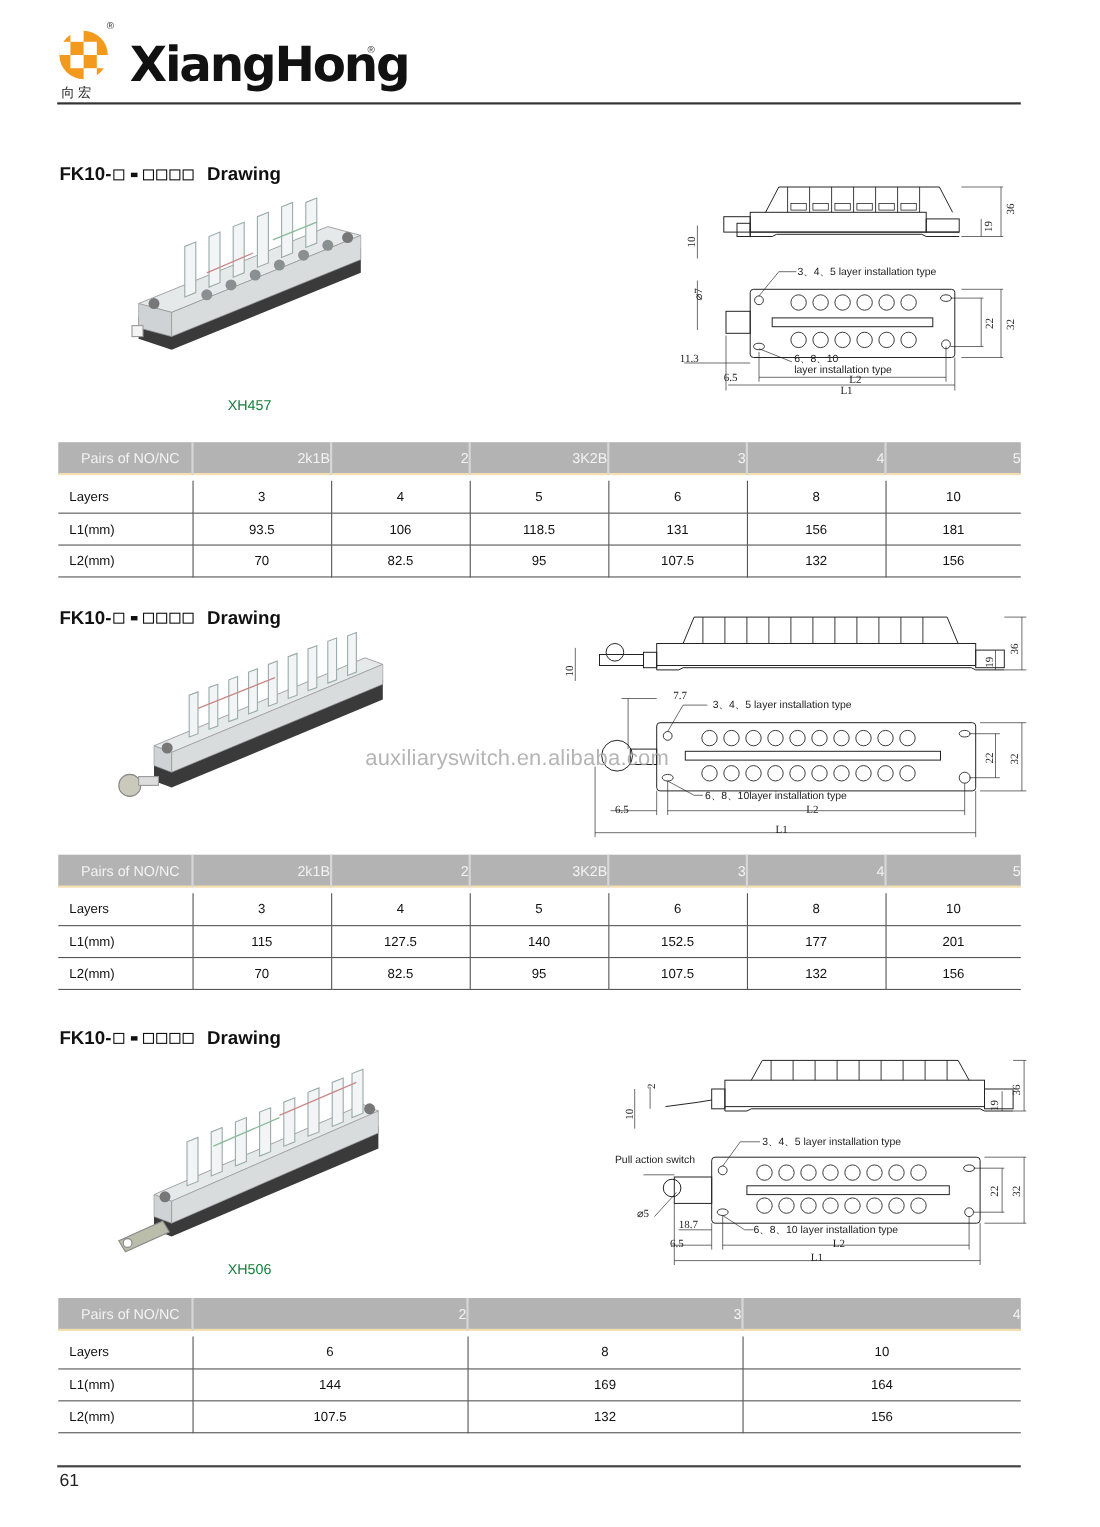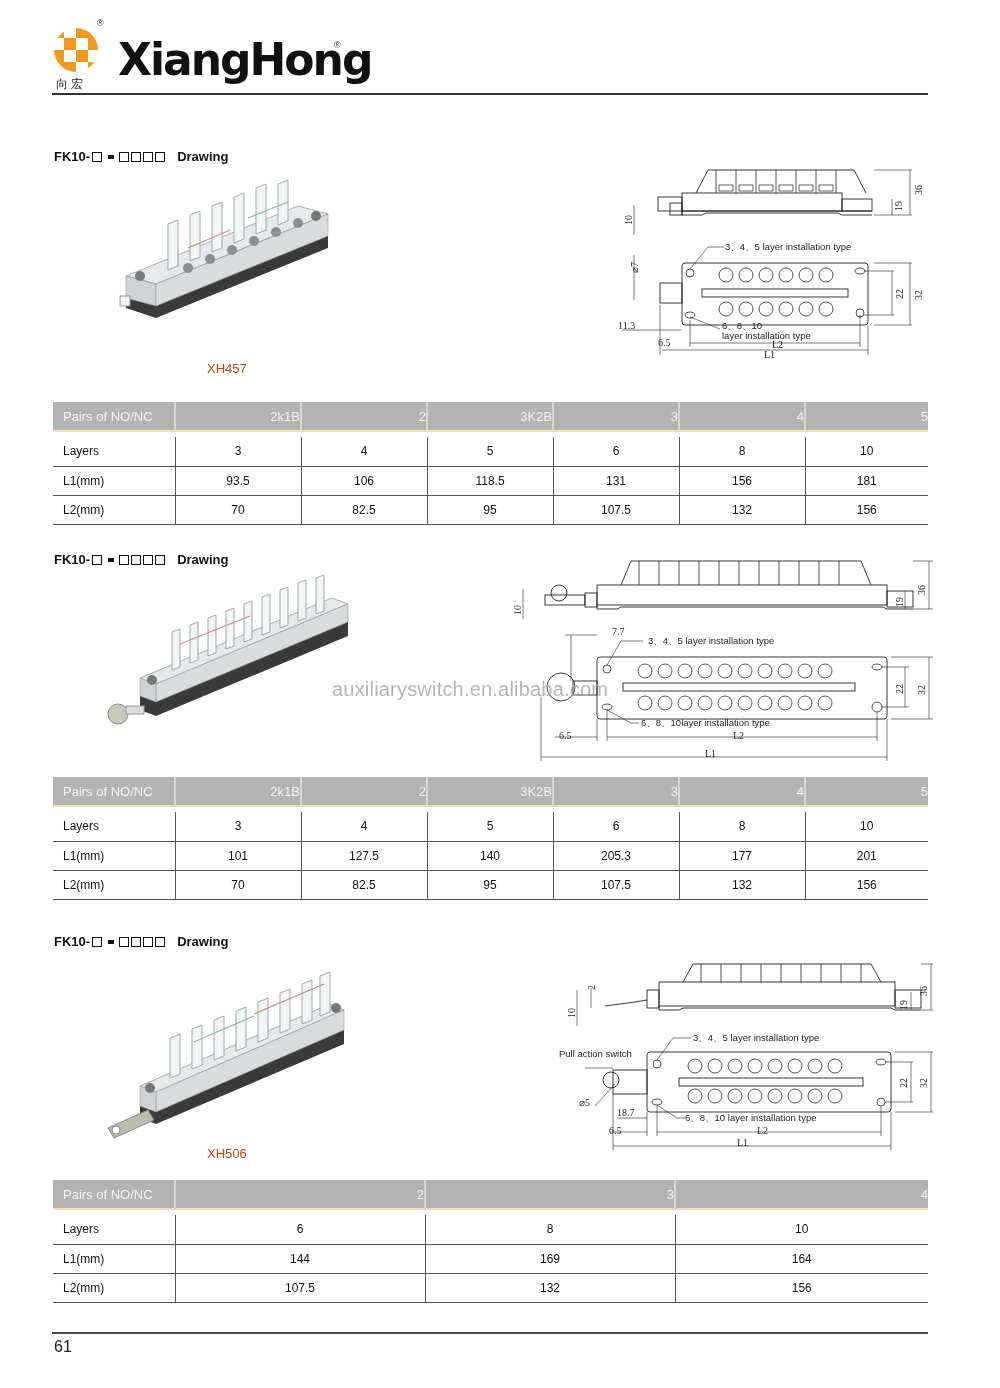--- a/index.html
+++ b/index.html
@@ -7,38 +7,38 @@
   body { position: relative; font-family: "Liberation Sans", sans-serif; color: #1a1a1a; }
 
   
   .header { position: absolute; left: 52px; top: 18px; width: 876px; height: 76px; }
   .logo-mark { position: absolute; left: 0; top: 8px; width: 48px; height: 48px; }
   .logo-cn { position: absolute; left: 4px; top: 58px; font-size: 12px; color: #222; letter-spacing: 3px; }
   .logo-reg-small { position: absolute; left: 45px; top: 0; font-size: 9px; color: #333; }
   .brand { position: absolute; left: 66px; top: 20px; font-family: "DejaVu Sans", sans-serif; font-weight: bold; font-size: 44px; letter-spacing: -2px; color: #111; line-height: 1; }
   .brand-reg { position: absolute; left: 282px; top: 22px; font-size: 9px; color: #333; }
   .header-rule { position: absolute; left: 52px; top: 93px; width: 876px; height: 2px; background: #333; }
-  .section-title { position: absolute; left: 54px; font-weight: bold; font-size: 13px; color: #111; display: flex; align-items: center; }
+  .section-title { position: absolute; left: 54px; font-weight: bold; font-size: 17px; color: #111; display: flex; align-items: center; }
   .boxes { display: inline-flex; align-items: center; margin: 0 2px; }
   .box { display: inline-block; width: 10px; height: 10px; border: 1.3px solid #111; margin-right: 2px; }
   .dash { display: inline-block; width: 6px; height: 4px; background: #111; margin: 0 3px 0 2px; }
   .title-word { margin-left: 8px; }
 
   .product { position: absolute; }
-  .product-label { position: absolute; font-size: 13px; color: #c2410c; }
+  .product-label { position: absolute; font-size: 13px; color: #15803d; }
 
   .drawing { position: absolute; }
   .drawing svg { display: block; }
   .dim-text { font-family: "Liberation Serif", serif; font-size: 10px; fill: #222; }
   .note-text { font-family: "Liberation Sans", sans-serif; font-size: 9.5px; fill: #222; }
 
   
   .spec-table { position: absolute; left: 53px; width: 875px; border-collapse: collapse; }
   .spec-table th { background: #b3b3b3; color: #f2f2f2; font-weight: normal; font-size: 13px; height: 29px; border-right: 2px solid #d6d6d6; text-align: right; }
-  .spec-table th:first-child { text-align: left; padding-left: 10px; }
+  .spec-table th:first-child { text-align: center; padding-left: 10px; }
   .spec-table th:last-child { border-right: none; }
   .spec-table .gap-row td { height: 6px; border: none; background: #fff; border-top: 2px solid #f3dfb0; padding: 0; }
   .spec-table td { font-size: 12px; height: 29px; text-align: center; border-bottom: 1px solid #555; border-right: 1px solid #555; color: #111; }
   .spec-table td:first-child { text-align: left; padding-left: 10px; }
   .spec-table td:last-child { border-right: none; }
 
   .watermark { position: absolute; left: 332px; top: 678px; font-size: 20px; color: #a8a8a8; opacity: 0.85; letter-spacing: 0.2px; }
 
   .footer-rule { position: absolute; left: 52px; top: 1332px; width: 876px; height: 1.5px; background: #444; }
   .page-number { position: absolute; left: 54px; top: 1338px; font-size: 16px; color: #222; }
@@ -414,24 +414,24 @@
       <td>Layers</td>
       <td>3</td>
       <td>4</td>
       <td>5</td>
       <td>6</td>
       <td>8</td>
       <td>10</td>
     </tr>
     <tr>
       <td>L1(mm)</td>
-      <td>101</td>
+      <td>115</td>
       <td>127.5</td>
       <td>140</td>
-      <td>205.3</td>
+      <td>152.5</td>
       <td>177</td>
       <td>201</td>
     </tr>
     <tr>
       <td>L2(mm)</td>
       <td>70</td>
       <td>82.5</td>
       <td>95</td>
       <td>107.5</td>
       <td>132</td>

